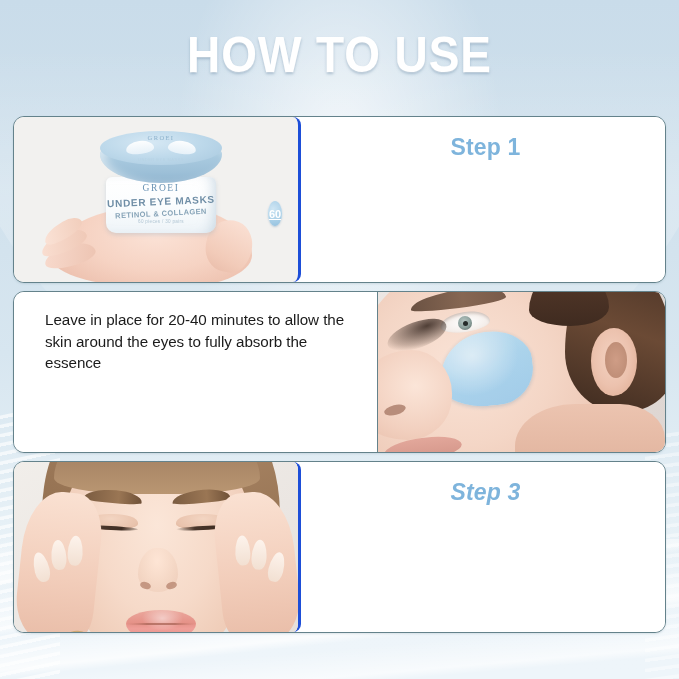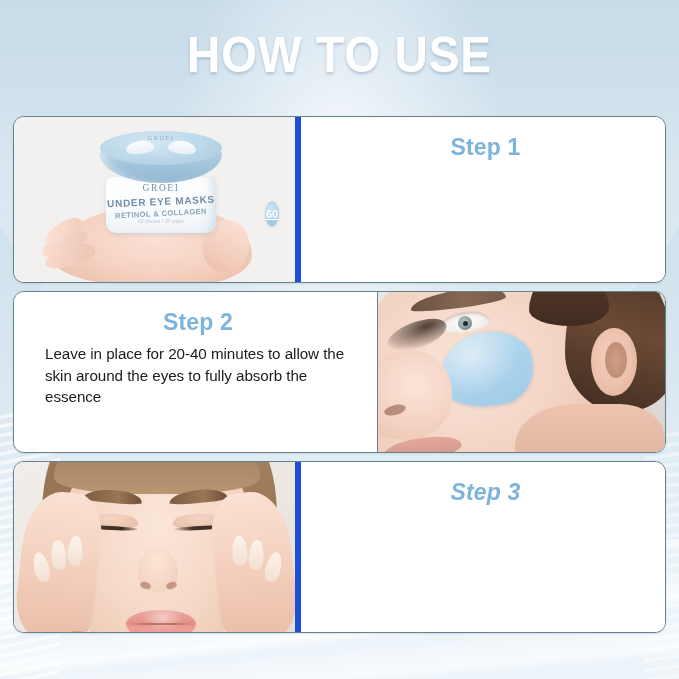--- a/index.html
+++ b/index.html
@@ -88,21 +88,21 @@
   #row-2 { top: 291px; height: 162px; }
   #row-3 { top: 461px; height: 172px; font-style: italic; }
 
   .photo-pane {
     position: relative;
     overflow: hidden;
     flex: 0 0 287px;
     background: #f1f0ee;
   }
   .photo-pane.right { border-left: 1px solid #64828b; }
-  .photo-pane.left  { border-right: 6px solid #1d4ed8; }
+  .photo-pane.left  { border-right: 3px solid #1d4ed8; border-radius: 8px; }
 
   .text-pane {
     flex: 1 1 auto;
     background: #ffffff;
     padding: 17px 26px 4px 31px;
   }
   .step-title {
     text-align: center;
     color: #7eb4dc;
     font-size: 23px;
@@ -444,21 +444,20 @@
 
   <div class="text-pane">
     <div class="step-title">Step 1</div>
   </div>
 
 </div>
 
 <div class="row" id="row-2">
 
   <div class="text-pane">
-    <div class="step-title">Step 2</div>
     <div class="step-body">Leave in place for 20-40 minutes to allow the skin around the eyes to fully absorb the essence</div>
   </div>
 
   <div class="photo-pane right" id="photo-eye">
     <div class="scene">
       <div class="bg"></div>
       <div class="face"></div>
       <div class="hair"></div>
       <div class="hair2"></div>
       <div class="ear"></div>

